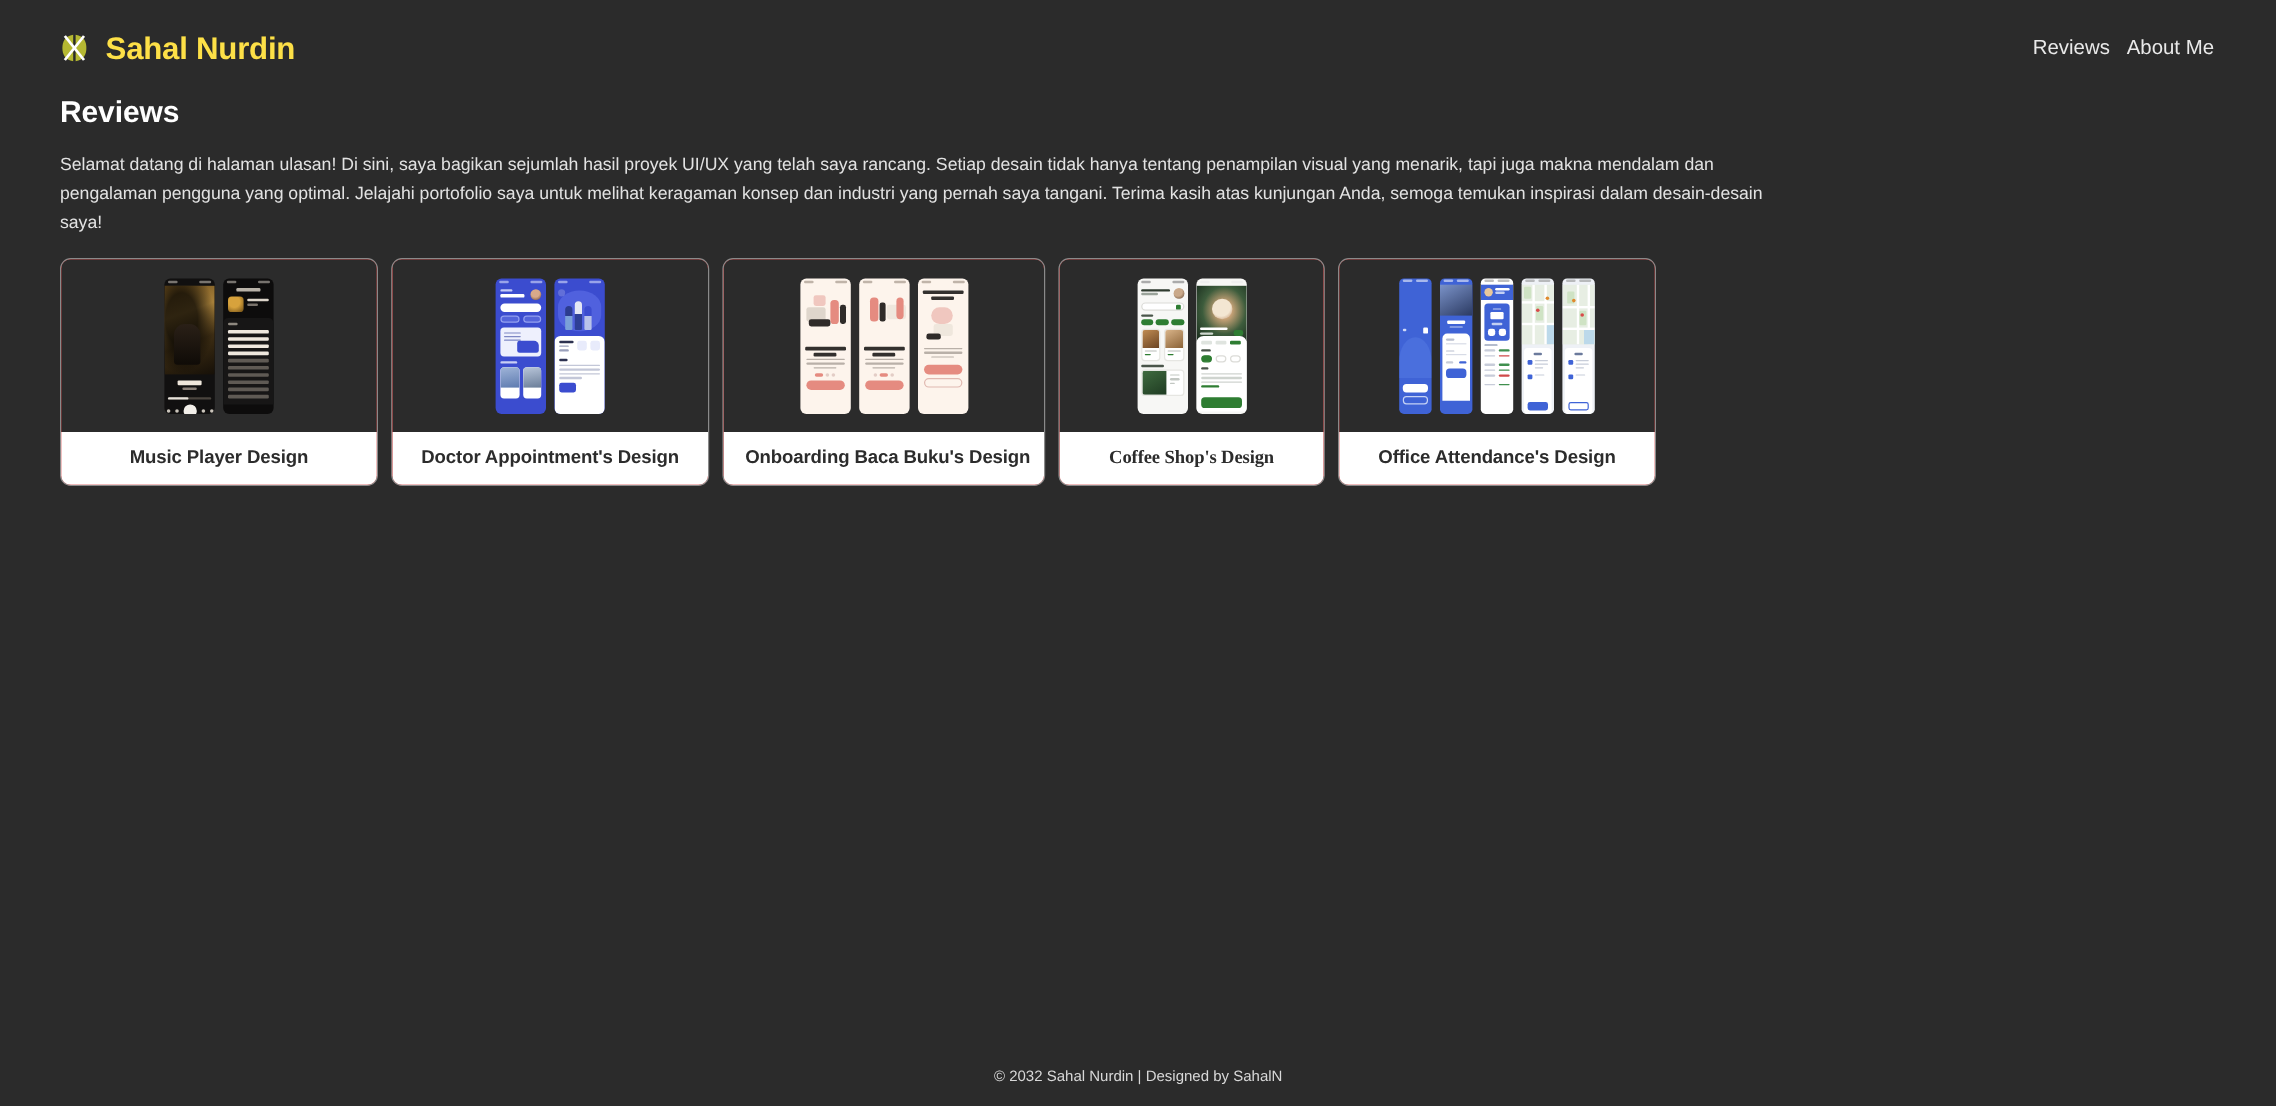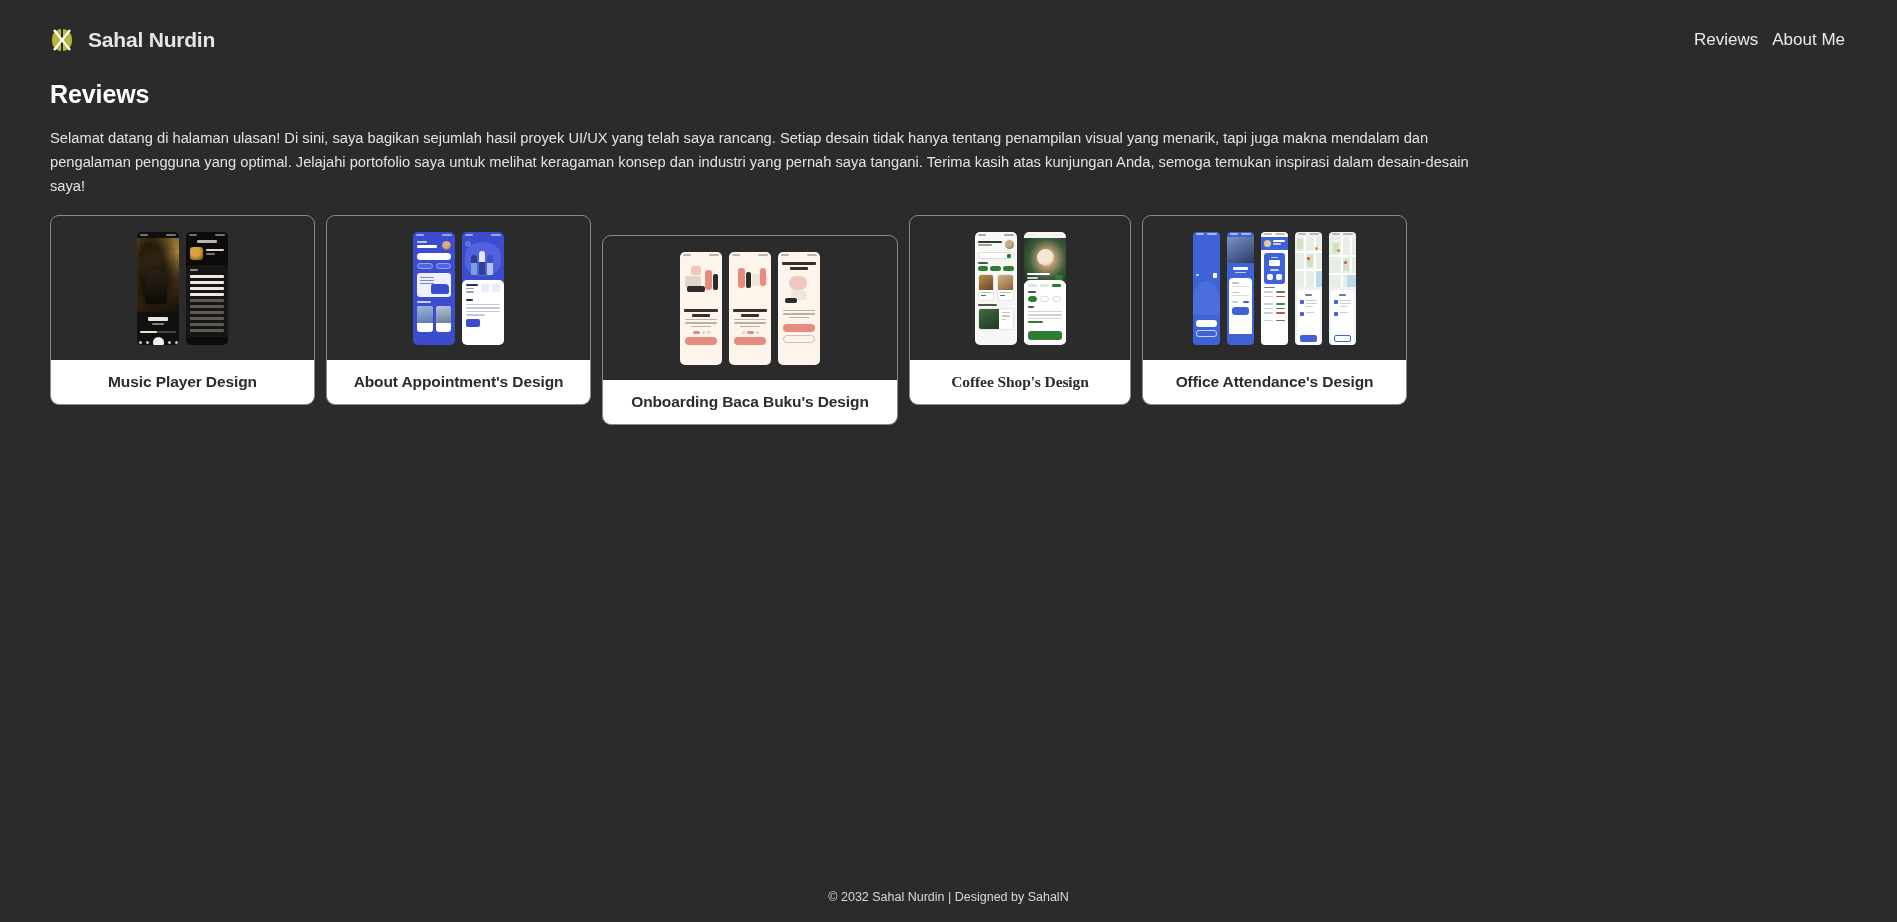--- a/index.html
+++ b/index.html
@@ -34,22 +34,22 @@
     display: flex;
     align-items: center;
     gap: 14px;
   }
   .brand-logo {
     width: 24px;
     height: 26px;
     display: block;
   }
   .brand-name {
-    color: #e5e5e5;
-    font-size: 21px;
+    color: #fde047;
+    font-size: 26px;
     font-weight: bold;
     letter-spacing: -0.2px;
     white-space: nowrap;
   }
   nav.main-nav {
     display: flex;
     align-items: center;
     gap: 14px;
   }
   nav.main-nav a {
@@ -110,21 +110,21 @@
     font-weight: bold;
     letter-spacing: -0.1px;
     text-align: center;
     padding: 13px 18px;
     white-space: nowrap;
   }
 
   
   .card-w1 { width: 265px; }
   .card-w2 { width: 265px; }
-  .card-w3 { width: 296px; margin-top: 20px; }
+  .card-w3 { width: 269px; }
   .card-w4 { width: 222px; font-family: Liberation Serif, serif; }
   .card-w5 { width: 265px; }
 
   
   .phone {
     border-radius: 5px;
     overflow: hidden;
     flex: 0 0 auto;
     position: relative;
     display: flex;
@@ -533,21 +533,21 @@
                     <i></i>
                     <i></i>
                     <i></i>
                     <i></i>
                   </div>
                 <div class="btn"></div>
               </div>
             </div>
           </div>
         </div>
-        <div class="card-label">About Appointment's Design</div>
+        <div class="card-label">Doctor Appointment's Design</div>
       </div>
 
       <div class="card card-w3">
         <div class="card-thumb">
           <div class="phone o-ph">
             <div class="statusbar">
                 <i class="l"></i>
                 <i class="r"></i>
               </div>
             <div class="ph-body">

